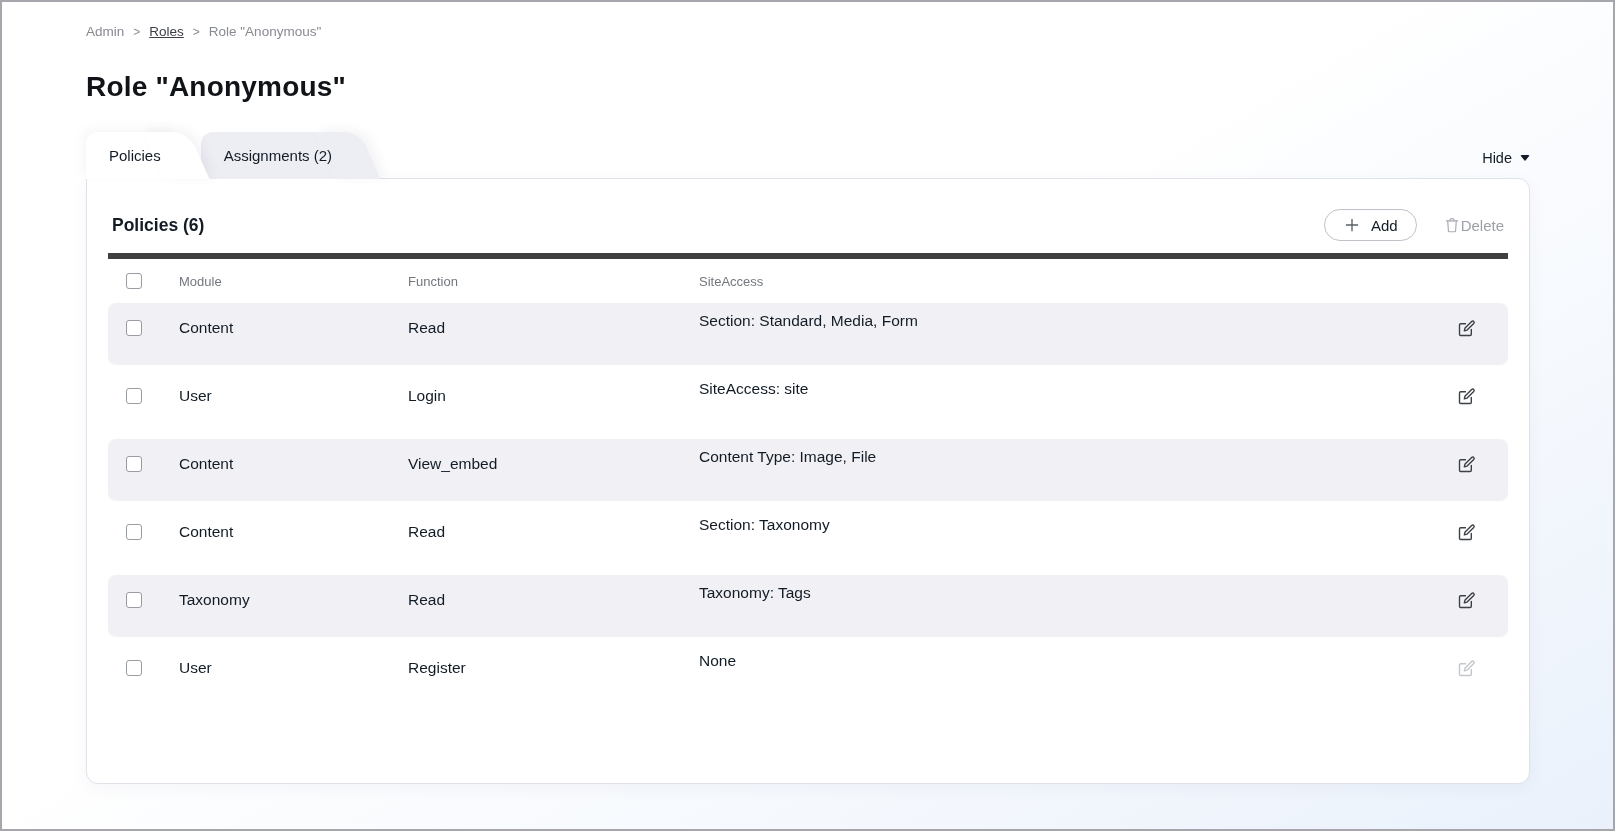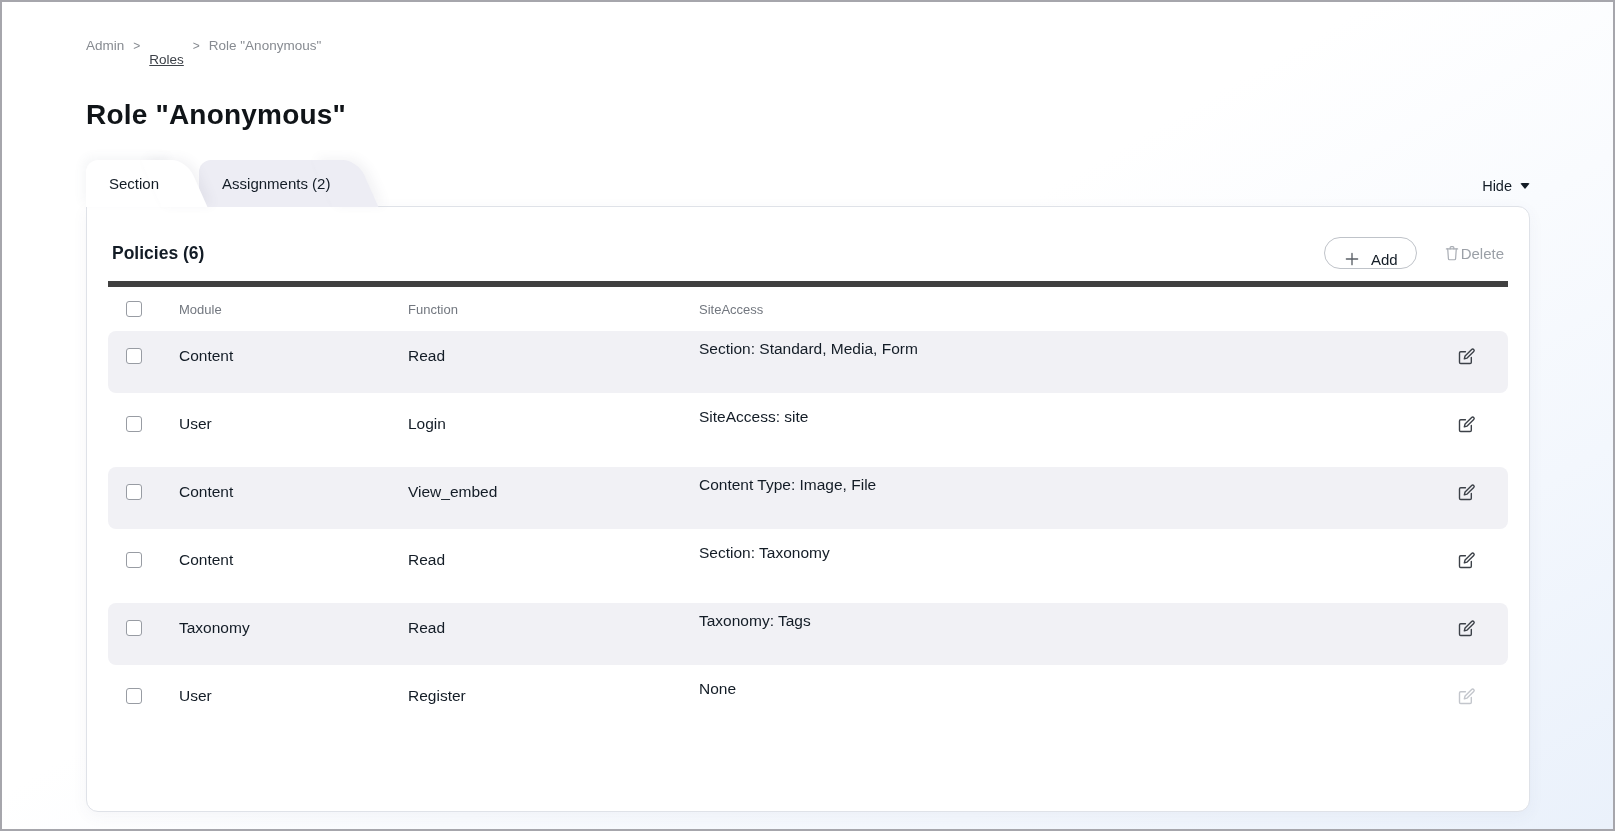--- a/index.html
+++ b/index.html
@@ -14,21 +14,21 @@
     border: 2px solid #a6a6ac;
     background: linear-gradient(150deg, #ffffff 45%, #f3f7fd 78%, #eaf1fb 100%);
     overflow: hidden;
     position: relative;
   }
   
   .top-area { padding: 22px 83px 0 84px; }
   .breadcrumb { font-size: 13.5px; color: #878b91; display: flex; align-items: center; gap: 9px; }
   .breadcrumb .sep { color: #878b91; font-size: 12px; }
   .breadcrumb .crumb { color: #878b91; }
-  .breadcrumb .crumb.link { color: #3c4148; text-decoration: underline; cursor: pointer; margin-top: 28px; }
+  .breadcrumb .crumb.link { color: #3c4148; text-decoration: underline; cursor: pointer; }
   .page-title {
     margin-top: 32px;
     font-size: 28px;
     font-weight: 700;
     letter-spacing: .2px;
     color: #101418;
   }
   
   .content-area { padding: 0 83px 0 84px; }
   .tabs-row { display: flex; align-items: flex-end; justify-content: space-between; margin-top: 28px; height: 47px; }
@@ -91,21 +91,21 @@
     z-index: 1;
   }
   .panel-header {
     display: flex; align-items: center; justify-content: space-between;
     height: 52px;
     padding: 0 4px;
   }
   .panel-heading { font-size: 17.5px; font-weight: 700; color: #131c26; }
   .panel-actions { display: flex; align-items: center; gap: 26px; }
   .btn-add {
-    display: flex; align-items: flex-end; gap: 10px;
+    display: flex; align-items: center; gap: 10px;
     font-family: inherit;
     font-size: 15px; color: #131c26;
     background: #fff;
     border: 1px solid #bfc3c9;
     border-radius: 17px;
     height: 32px;
     padding: 0 18px;
     cursor: pointer;
   }
   .btn-add .icon { color: #5a5f66; }
@@ -172,21 +172,21 @@
       <span class="sep">&gt;</span>
       <span class="crumb">Role "Anonymous"</span>
     </div>
     <h1 class="page-title">Role "Anonymous"</h1>
   </div>
 
   <div class="content-area">
     <div class="tabs-row">
       <div class="tabs">
         <div class="tab active">
-          <span class="tab-label">Section</span>
+          <span class="tab-label">Policies</span>
         </div>
         <div class="tab inactive">
           <span class="tab-label">Assignments (2)</span>
         </div>
       </div>
       <div class="hide-toggle">
         <span>Hide</span>
         <span class="caret-down"></span>
       </div>
     </div>

